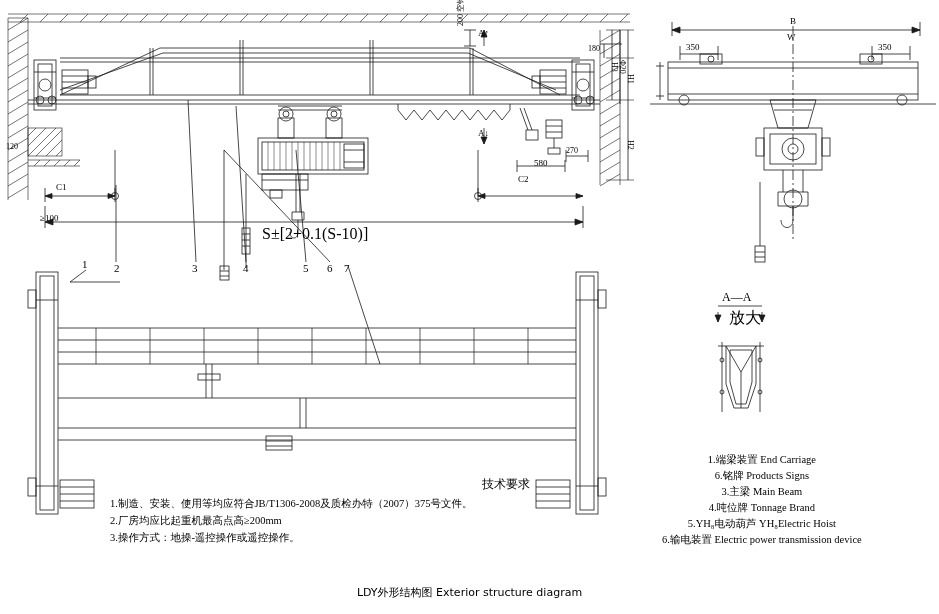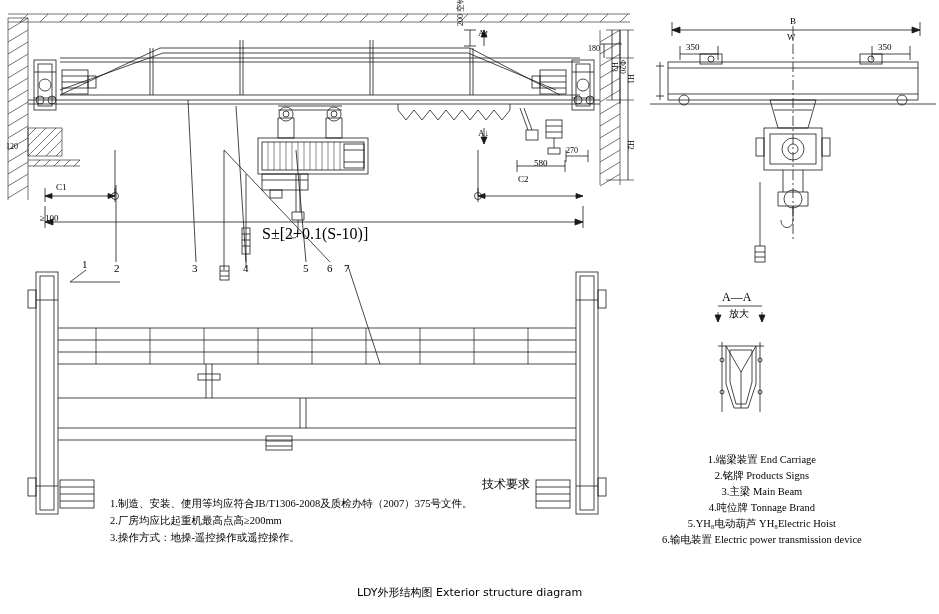--- a/index.html
+++ b/index.html
@@ -6,21 +6,21 @@
   body{
     width:939px;height:614px;background:#ffffff;
     font-family:"Liberation Serif", serif;
     color:#000;
     position:relative;
     overflow:hidden;
   }
   .stage{position:absolute;left:0;top:0;width:939px;height:614px;}
   svg{position:absolute;left:0;top:0;width:939px;height:614px;}
   .txt{position:absolute;white-space:nowrap;font-size:11px;line-height:1.25;}
-  .txt.cn{font-family:"DejaVu Sans", sans-serif;font-size:10px;}
+  .txt.cn{font-family:"DejaVu Sans", sans-serif;font-size:16px;}
   .small{font-size:9px;}
   .tiny{font-size:8px;}
   .vert{writing-mode:vertical-rl;text-orientation:mixed;}
   .title{font-size:12px;}
   .legend{position:absolute;font-size:10.5px;line-height:16px;text-align:center;}
   .legend div{white-space:nowrap;}
   .notes{position:absolute;font-size:10.5px;line-height:17px;}
   .notes .hd{text-align:right;font-size:12px;margin-bottom:2px;}
 </style>
 </head>
@@ -455,21 +455,21 @@
 
 <div class="notes cn" style="left:110px;top:476px;width:420px;">
   <div class="hd">技术要求</div>
   <div>1.制造、安装、使用等均应符合JB/T1306-2008及质检办特（2007）375号文件。</div>
   <div>2.厂房均应比起重机最高点高≥200mm</div>
   <div>3.操作方式：地操-遥控操作或遥控操作。</div>
 </div>
 
 <div class="legend cn" style="left:662px;top:452px;">
   <div>1.端梁装置 End Carriage</div>
-  <div>2.铭牌 Products Signs</div>
+  <div>6.铭牌 Products Signs</div>
   <div>3.主梁 Main Beam</div>
   <div>4.吨位牌 Tonnage Brand</div>
   <div>5.YH₈电动葫芦 YH₈Electric Hoist</div>
   <div>6.输电装置 Electric power transmission device</div>
 </div>
 
 <div class="txt title cn" style="left:0;top:586px;width:939px;text-align:center;font-size:11px;"><span>LDY外形结构图 Exterior structure diagram</span></div>
 
 </div>
 

